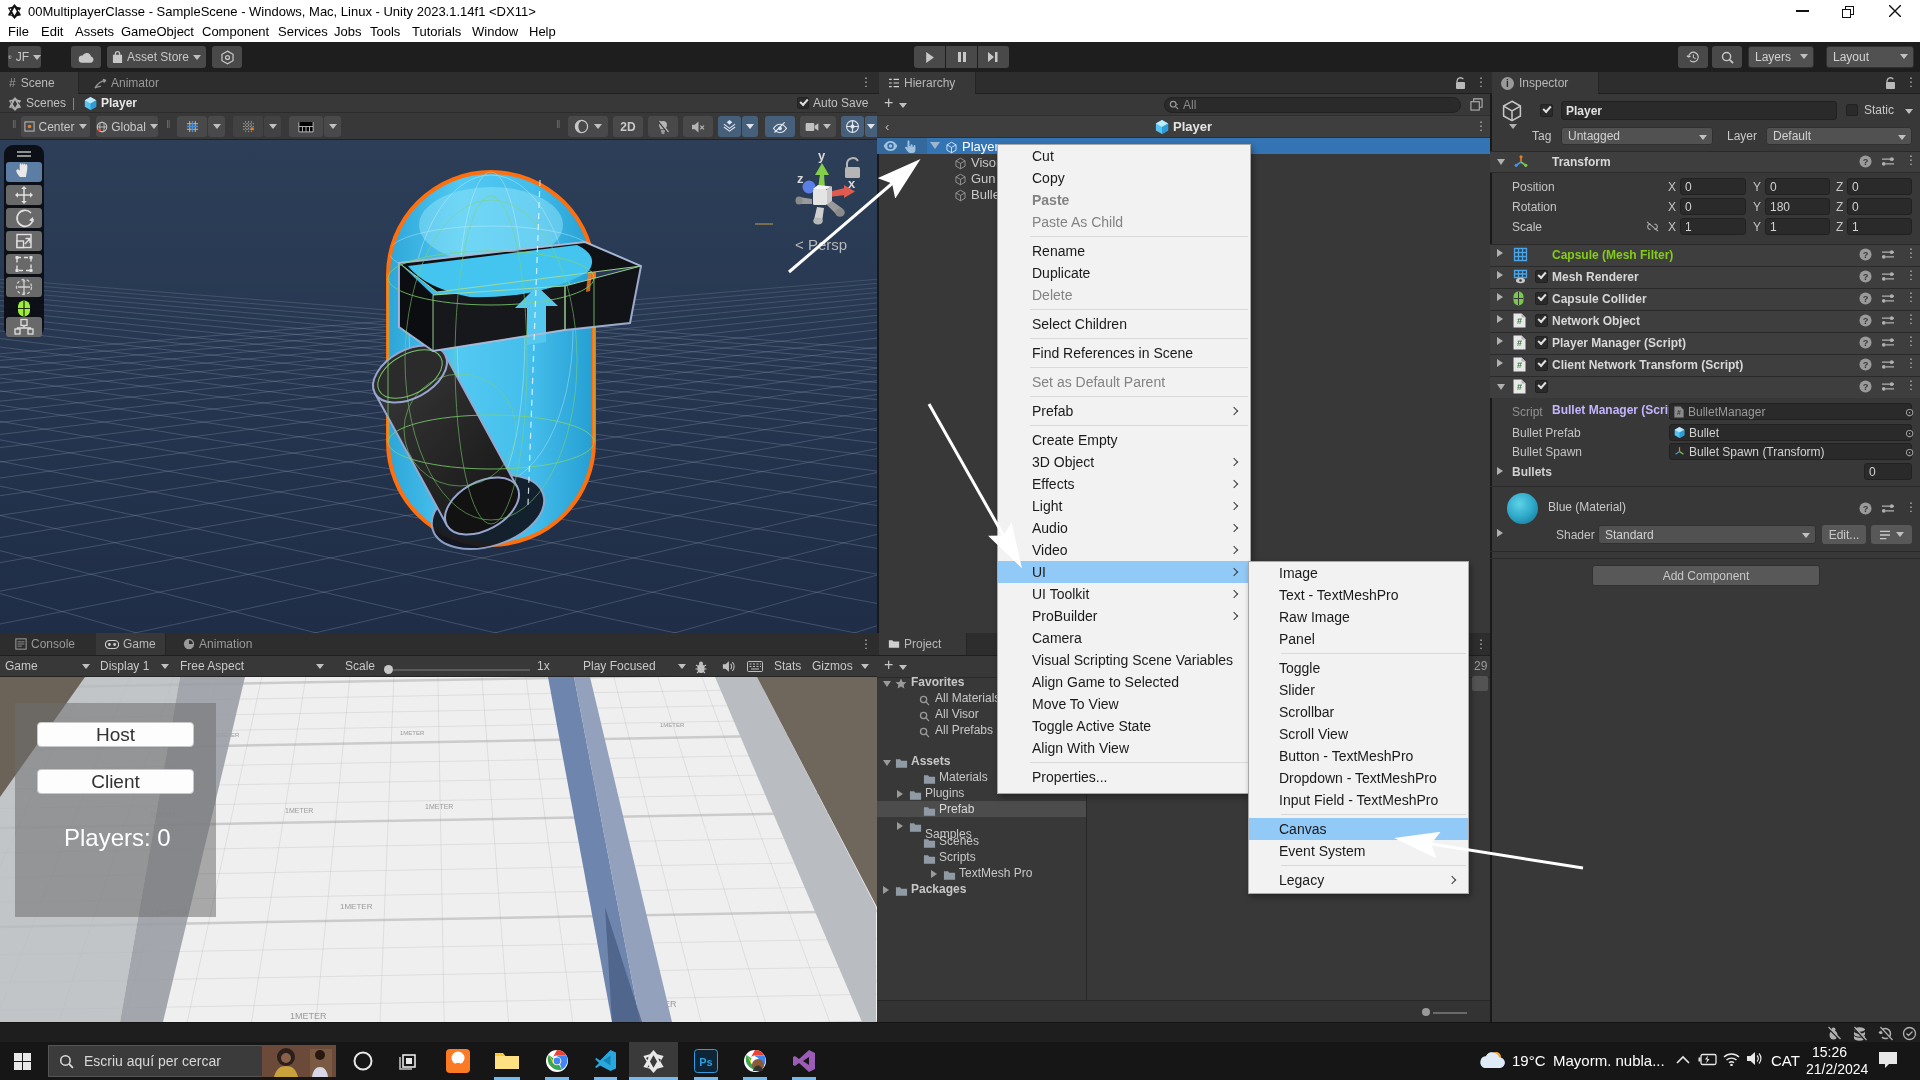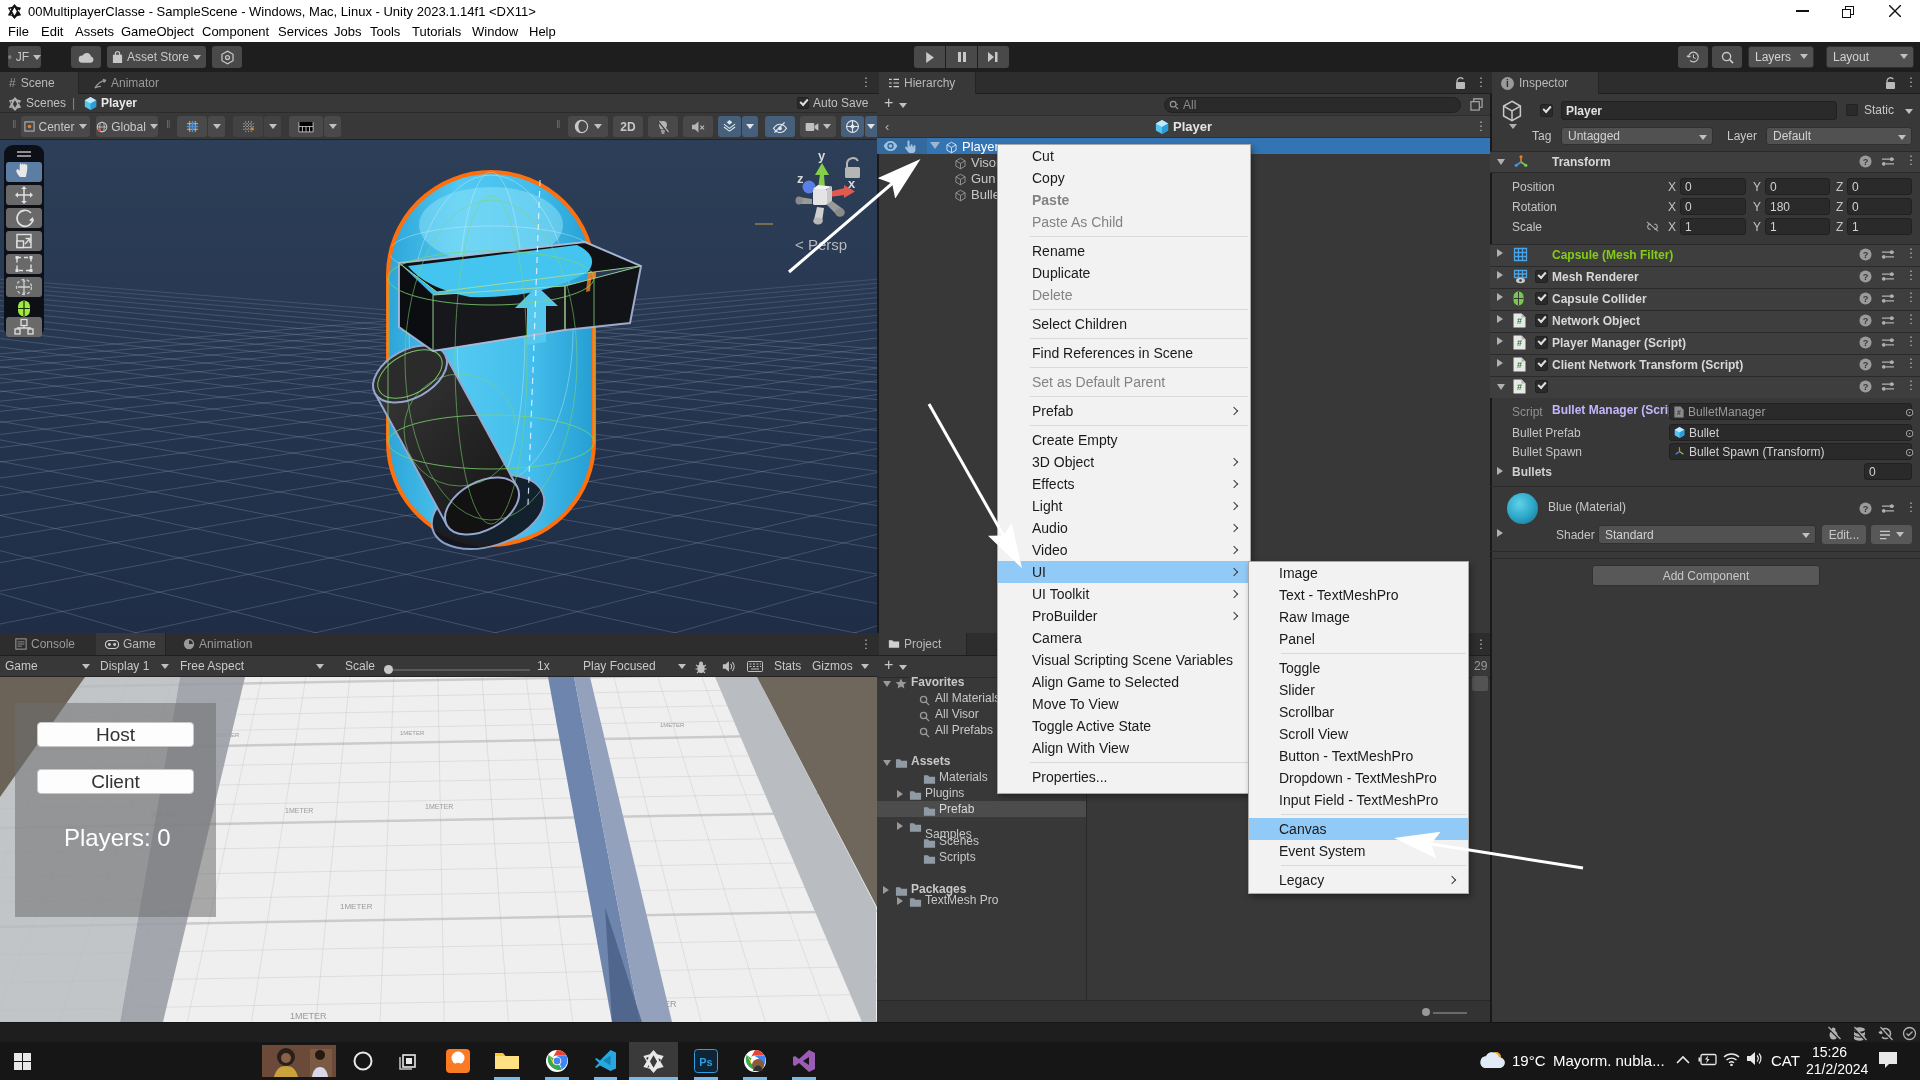--- a/index.html
+++ b/index.html
@@ -727,21 +727,21 @@
       </svg></span>
  <span style="position:absolute;left:62px;top:1px;font-size:12px;color:#c8c8c8;white-space:nowrap;">Scenes</span>
 </div>
 <div class="abs row" style="left:877px;top:849px;width:209px;height:16px;">
  <span style="position:absolute;left:34px;"></span>
  <span style="position:absolute;left:46px;top:2px;"><svg class="ci" viewBox="0 0 14 11" style="width:13px;height:11px;">
         <path fill="#8f9aa4" d="M1 1h4.4L6.8 2.5H13V10H1z"></path>
       </svg></span>
  <span style="position:absolute;left:62px;top:1px;font-size:12px;color:#c8c8c8;white-space:nowrap;">Scripts</span>
 </div>
-<div class="abs row" style="left:877px;top:865px;width:209px;height:16px;margin-top:27px;">
+<div class="abs row" style="left:911px;top:865px;width:209px;height:16px;">
  <span style="position:absolute;left:20px;"><span style="display:inline-block;width:0;height:0;border-top:4px solid transparent;border-bottom:4px solid transparent;border-left:6px solid #9a9a9a;"></span></span>
  <span style="position:absolute;left:32px;top:2px;"><svg class="ci" viewBox="0 0 14 11" style="width:13px;height:11px;">
         <path fill="#8f9aa4" d="M1 1h4.4L6.8 2.5H13V10H1z"></path>
       </svg></span>
  <span style="position:absolute;left:48px;top:1px;font-size:12px;color:#c8c8c8;white-space:nowrap;">TextMesh Pro</span>
 </div>
 <div class="abs row" style="left:877px;top:881px;width:209px;height:16px;">
  <span style="position:absolute;left:6px;"><span style="display:inline-block;width:0;height:0;border-top:4px solid transparent;border-bottom:4px solid transparent;border-left:6px solid #9a9a9a;"></span></span>
  <span style="position:absolute;left:18px;top:2px;"><svg class="ci" viewBox="0 0 14 11" style="width:13px;height:11px;">
         <path fill="#8f9aa4" d="M1 1h4.4L6.8 2.5H13V10H1z"></path>
@@ -1037,20 +1037,27 @@
     </svg>
  <svg class="abs" style="left:1902px;top:3px" width="15" height="15" viewBox="0 0 15 15">
       <circle cx="7.5" cy="7.5" r="6" fill="none" stroke="#b0b0b0" stroke-width="1.3"></circle>
       <path fill="none" stroke="#b0b0b0" stroke-width="1.3" d="M4.5 7.5l2 2 4-4"></path>
     </svg>
 </div>
 <div class="abs" style="left:0;top:1042px;width:1920px;height:38px;background:#161616;">
  <svg class="abs" style="left:14px;top:11px" width="17" height="17" viewBox="0 0 17 17">
       <path fill="#e8e8e8" d="M0 0h8v8H0zM9 0h8v8H9zM0 9h8v8H0zM9 9h8v8H9z"></path>
     </svg>
+ <div class="abs" style="left:48px;top:3px;width:288px;height:32px;background:#3b3b3b;border:1px solid #555;display:flex;align-items:center;">
+  <svg style="margin-left:10px" width="15" height="15" viewBox="0 0 14 14">
+        <circle cx="6" cy="6" r="4.4" fill="none" stroke="#ddd" stroke-width="1.4"></circle>
+        <path stroke="#ddd" stroke-width="1.6" d="M9.3 9.3L13 13"></path>
+      </svg>
+  <span style="margin-left:10px;font-size:14px;color:#d8d8d8;">Escriu aquí per cercar</span>
+ </div>
  <div class="abs" style="left:262px;top:3px;width:74px;height:32px;overflow:hidden;">
   <svg width="74" height="32">
         <rect width="74" height="32" fill="#6b4a3a"></rect>
         <circle cx="24" cy="12" r="9" fill="#2a1f1a"></circle>
         <path d="M12 32c2-8 6-11 12-11s10 3 12 11z" fill="#caa23c"></path>
         <circle cx="24" cy="13" r="5" fill="#8a6048"></circle>
         <rect x="48" y="4" width="22" height="28" fill="#7a5a42"></rect>
         <circle cx="58" cy="10" r="5" fill="#26180f"></circle>
         <path d="M50 32c1-7 4-10 8-10s7 3 8 10z" fill="#d8d8e8"></path>
       </svg>

